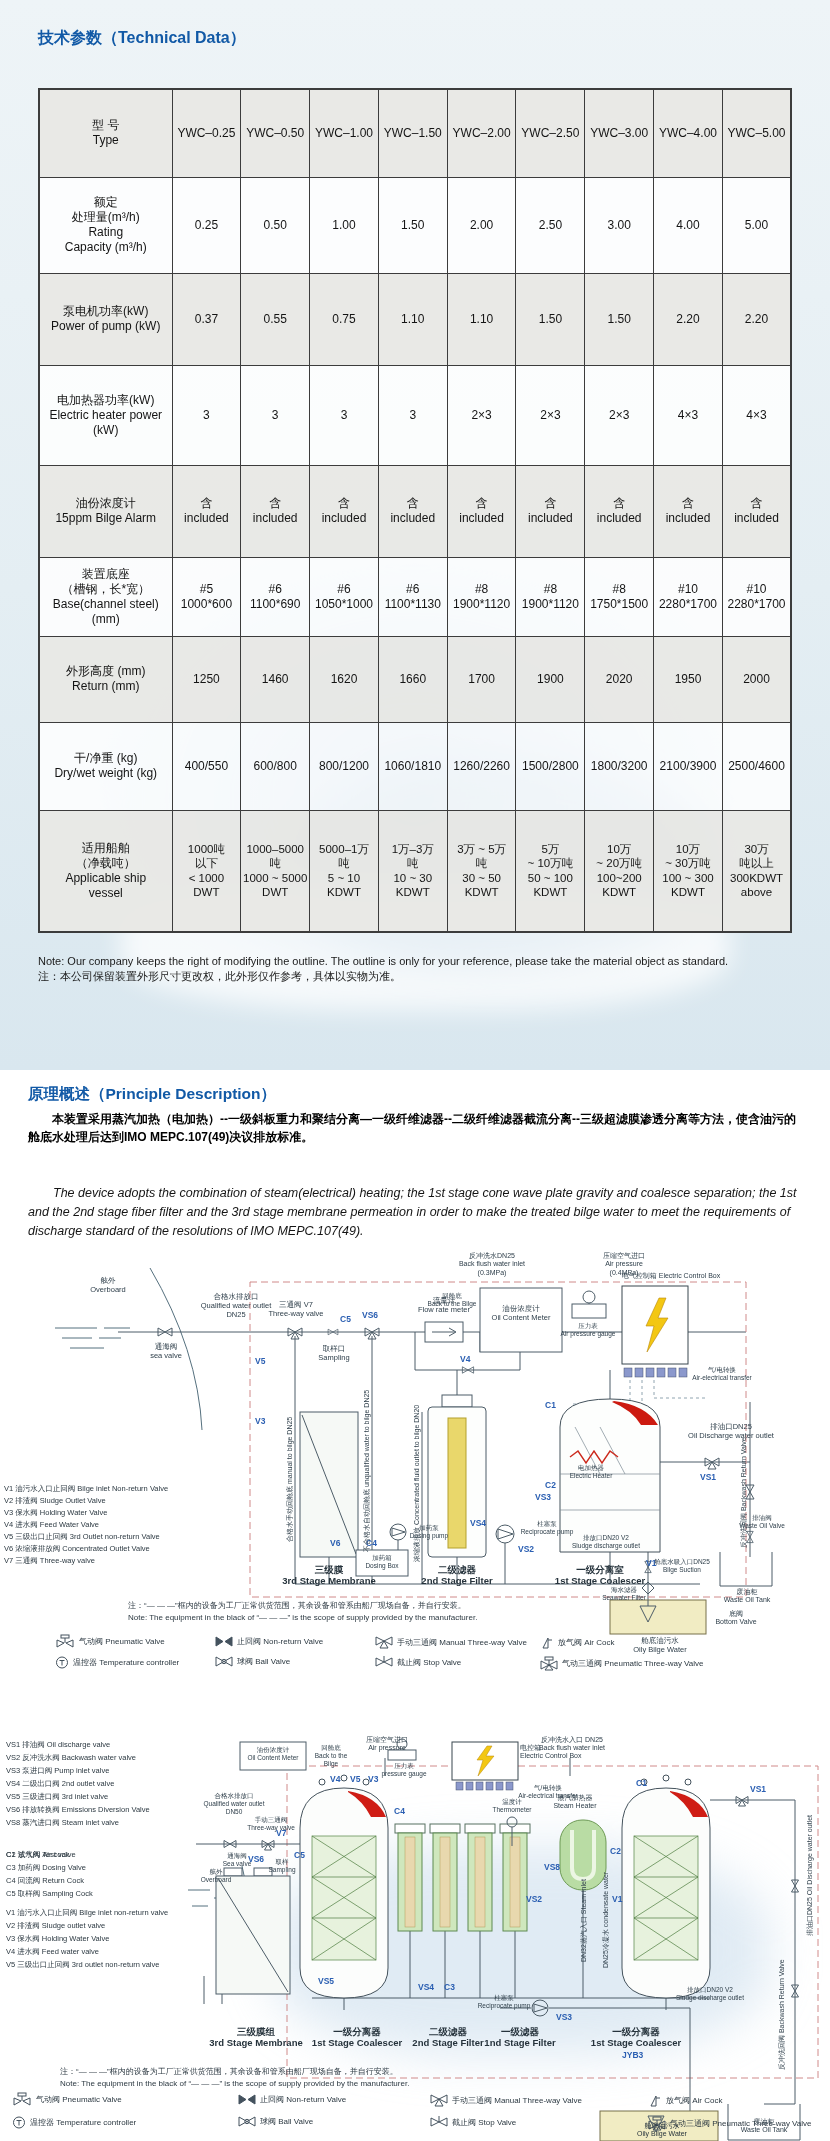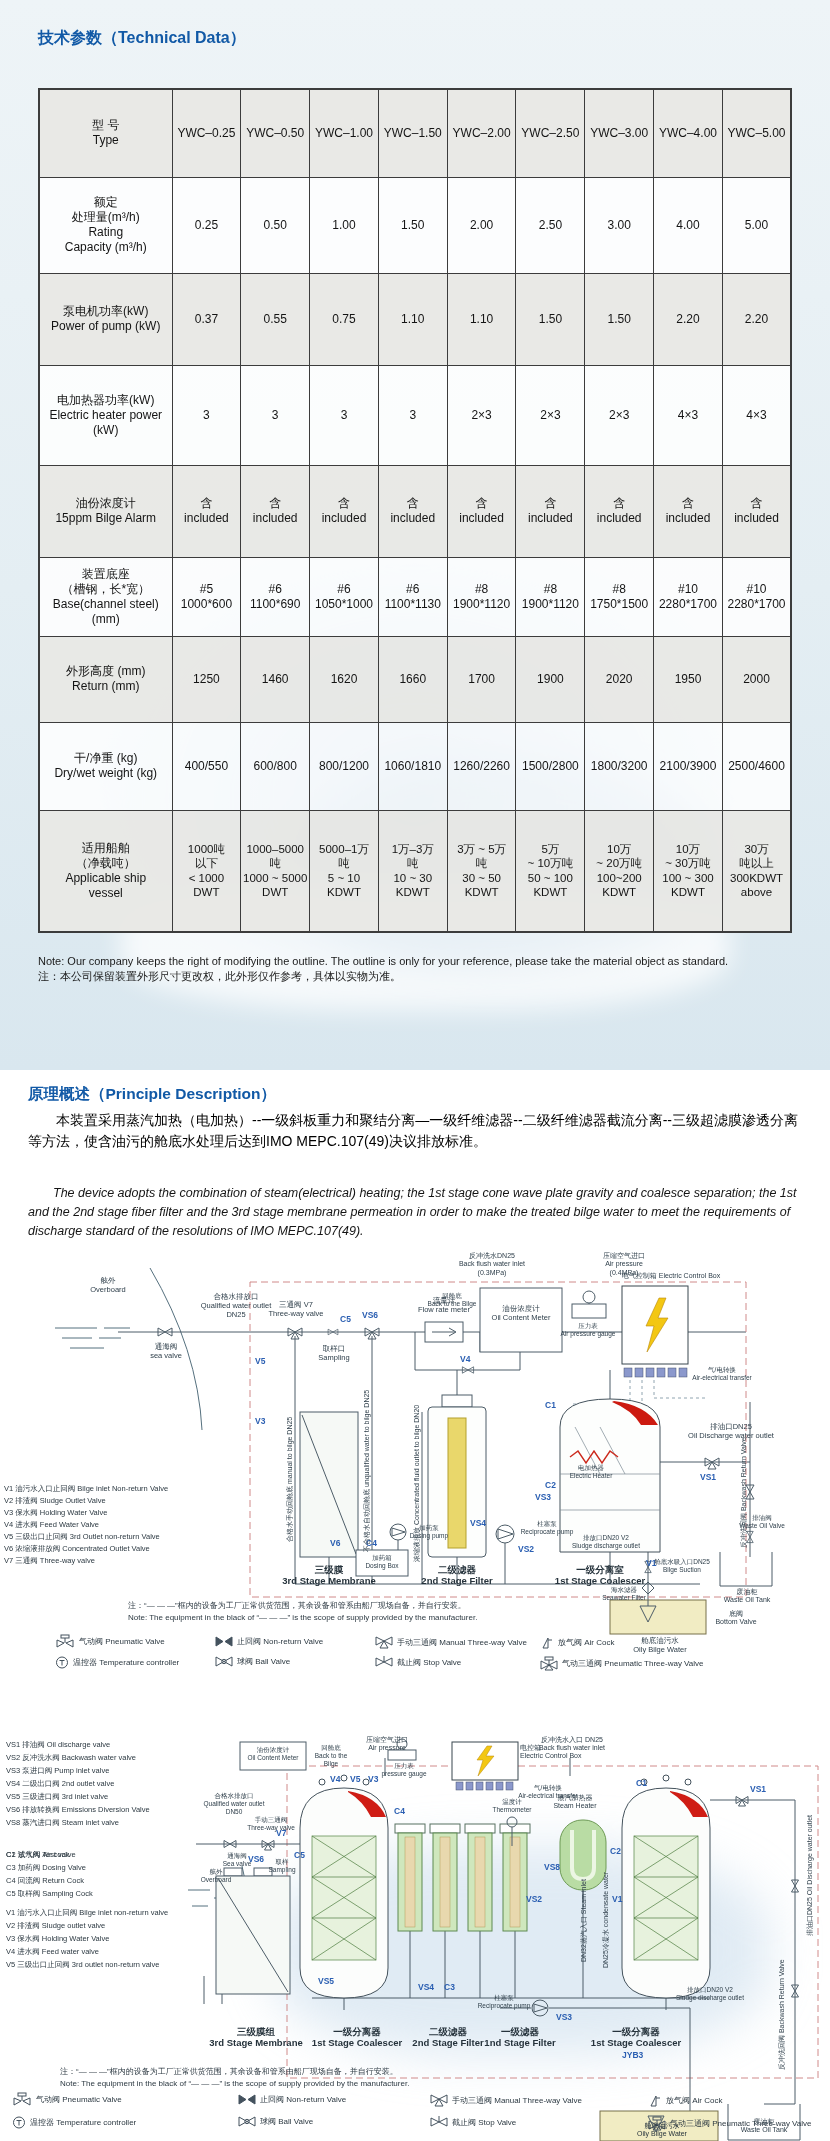--- a/index.html
+++ b/index.html
@@ -16,21 +16,21 @@
   .h2{position:absolute;left:28px;top:1084px;font-size:15.5px;font-weight:bold;color:#1159a6;}
   table.spec{position:absolute;left:38px;top:88px;width:753px;border-collapse:collapse;table-layout:fixed;
              border:2px solid #3c3c3c;background:rgba(255,255,255,.55);}
   table.spec td{border:1px solid #3c3c3c;text-align:center;vertical-align:middle;padding:1px;
                 font-size:12px;line-height:1.25;white-space:pre-line;color:#141414;}
   table.spec td.lbl{font-size:12px;}
   tr.g{background:rgba(231,231,228,.92);}
   tr.w{background:rgba(255,255,255,.65);padding-left:42px;}
   tr.s td{font-size:11.5px;}
   .note{position:absolute;left:38px;top:954px;width:758px;font-size:11px;line-height:1.35;color:#1a1a1a;}
-  .pzh{position:absolute;left:28px;top:1110px;width:778px;font-size:14px;font-weight:400;line-height:1.5;
+  .pzh{position:absolute;left:28px;top:1110px;width:778px;font-size:12px;font-weight:700;line-height:1.5;
        text-indent:2em;color:#000;}
   .pen{position:absolute;left:28px;top:1184px;width:782px;font-size:12.5px;line-height:1.5;text-indent:2em;color:#151515;font-style:italic;}
   .dia{position:absolute;left:0;width:830px;}
   .d1{top:1252px;height:484px;}
   .d2{top:1736px;height:405px;}
   .dsvg{position:absolute;left:0;top:0;}
   .dl{position:absolute;font-size:7.5px;line-height:1.2;color:#30404c;text-align:center;white-space:pre-line;}
   .b{color:#2b5fb2;font-weight:bold;font-size:8.5px;white-space:nowrap;}
   .rot{transform:rotate(-90deg);transform-origin:0 0;white-space:nowrap;font-size:7px;text-align:left;}
   .nt{position:absolute;font-size:8px;line-height:1.45;color:#2c3942;text-align:left;white-space:pre-line;}

